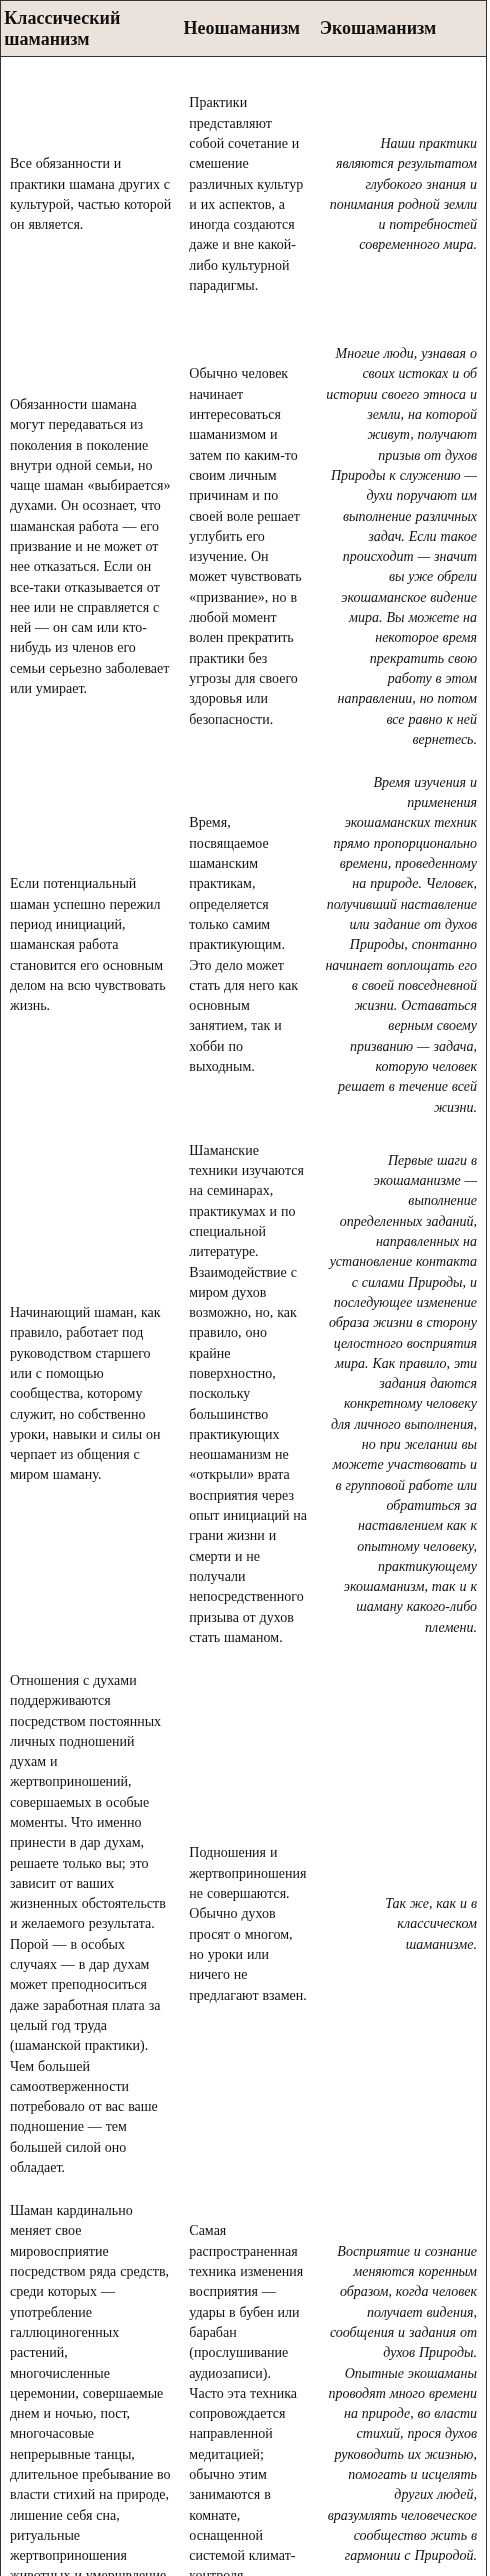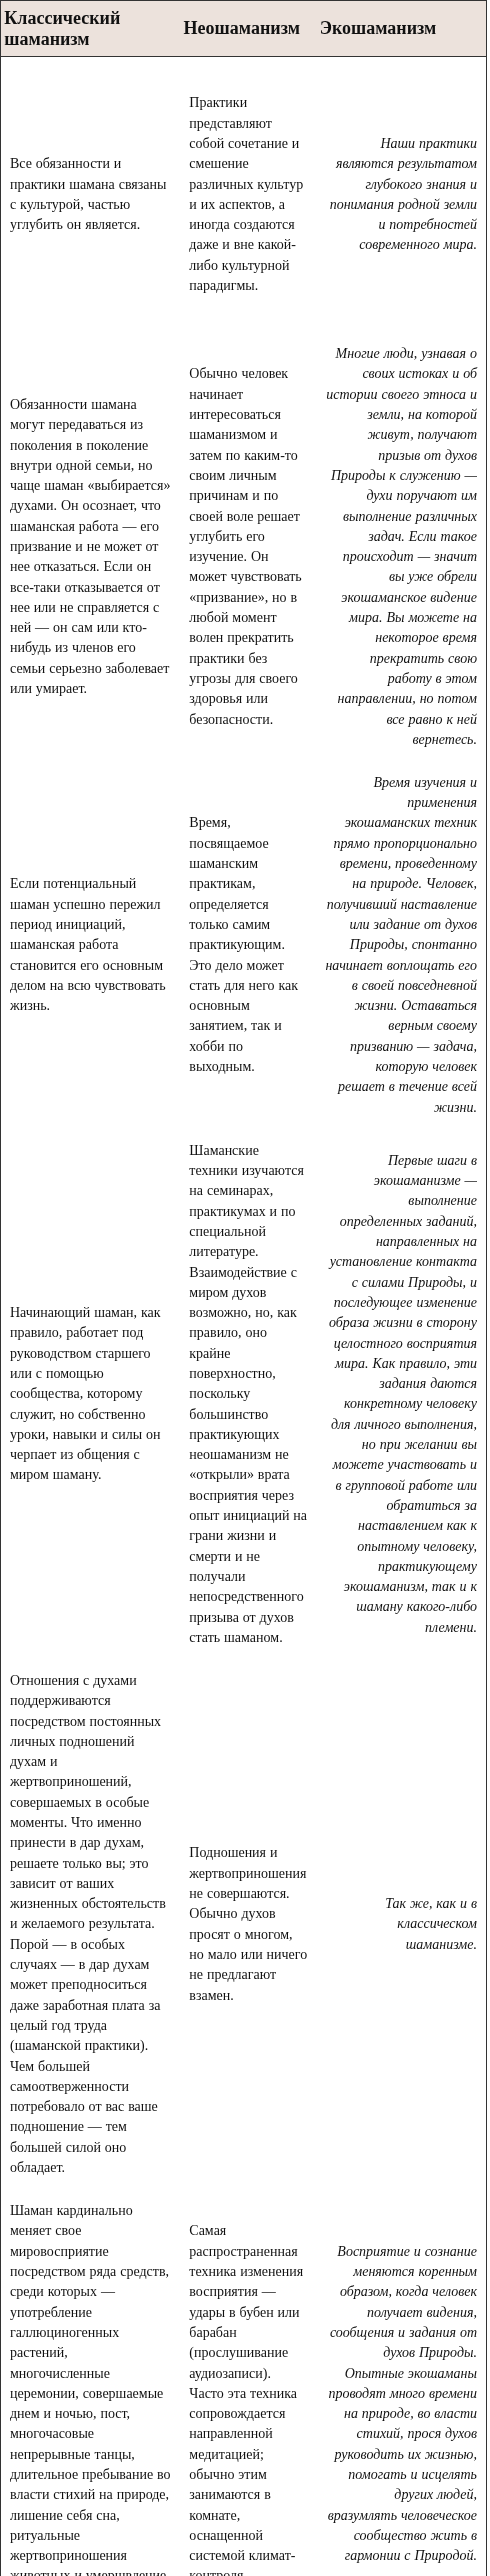--- a/index.html
+++ b/index.html
@@ -63,42 +63,42 @@
   </colgroup>
   <thead>
     <tr>
       <th>Классический шаманизм</th>
       <th>Неошаманизм</th>
       <th>Экошаманизм</th>
     </tr>
   </thead>
   <tbody>
     <tr>
-      <td class="cell-classical">Все обязанности и практики шамана связаны с культурой, частью углубить он является.</td>
+      <td class="cell-classical">Все обязанности и практики шамана других с культурой, частью которой он является.</td>
       <td class="cell-neo">Практики представляют собой сочетание и смешение различных культур и их аспектов, а иногда создаются даже и вне какой-либо культурной парадигмы.</td>
       <td class="cell-eco">Наши практики являются результатом глубокого знания и понимания родной земли и потребностей современного мира.</td>
     </tr>
     <tr>
       <td class="cell-classical">Обязанности шамана могут передаваться из поколения в поколение внутри одной семьи, но чаще шаман «выбирается» духами. Он осознает, что шаманская работа — его призвание и не может от нее отказаться. Если он все-таки отказывается от нее или не справляется с ней — он сам или кто-нибудь из членов его семьи серьезно заболевает или умирает.</td>
       <td class="cell-neo">Обычно человек начинает интересоваться шаманизмом и затем по каким-то своим личным причинам и по своей воле решает углубить его изучение. Он может чувствовать «призвание», но в любой момент волен прекратить практики без угрозы для своего здоровья или безопасности.</td>
       <td class="cell-eco">Многие люди, узнавая о своих истоках и об истории своего этноса и земли, на которой живут, получают призыв от духов Природы к служению — духи поручают им выполнение различных задач. Если такое происходит — значит вы уже обрели экошаманское видение мира. Вы можете на некоторое время прекратить свою работу в этом направлении, но потом все равно к ней вернетесь.</td>
     </tr>
     <tr>
       <td class="cell-classical">Если потенциальный шаман успешно пережил период инициаций, шаманская работа становится его основным делом на всю чувствовать жизнь.</td>
       <td class="cell-neo">Время, посвящаемое шаманским практикам, определяется только самим практикующим. Это дело может стать для него как основным занятием, так и хобби по выходным.</td>
       <td class="cell-eco">Время изучения и применения экошаманских техник прямо пропорционально времени, проведенному на природе. Человек, получивший наставление или задание от духов Природы, спонтанно начинает воплощать его в своей повседневной жизни. Оставаться верным своему призванию — задача, которую человек решает в течение всей жизни.</td>
     </tr>
     <tr>
       <td class="cell-classical">Начинающий шаман, как правило, работает под руководством старшего или с помощью сообщества, которому служит, но собственно уроки, навыки и силы он черпает из общения с миром шаману.</td>
       <td class="cell-neo">Шаманские техники изучаются на семинарах, практикумах и по специальной литературе. Взаимодействие с миром духов возможно, но, как правило, оно крайне поверхностно, поскольку большинство практикующих неошаманизм не «открыли» врата восприятия через опыт инициаций на грани жизни и смерти и не получали непосредственного призыва от духов стать шаманом.</td>
       <td class="cell-eco">Первые шаги в экошаманизме — выполнение определенных заданий, направленных на установление контакта с силами Природы, и последующее изменение образа жизни в сторону целостного восприятия мира. Как правило, эти задания даются конкретному человеку для личного выполнения, но при желании вы можете участвовать и в групповой работе или обратиться за наставлением как к опытному человеку, практикующему экошаманизм, так и к шаману какого-либо племени.</td>
     </tr>
     <tr>
       <td class="cell-classical">Отношения с духами поддерживаются посредством постоянных личных подношений духам и жертвоприношений, совершаемых в особые моменты. Что именно принести в дар духам, решаете только вы; это зависит от ваших жизненных обстоятельств и желаемого результата. Порой — в особых случаях — в дар духам может преподноситься даже заработная плата за целый год труда (шаманской практики). Чем большей самоотверженности потребовало от вас ваше подношение — тем большей силой оно обладает.</td>
-      <td class="cell-neo">Подношения и жертвоприношения не совершаются. Обычно духов просят о многом, но мало или ничего не предлагают взамен.</td>
+      <td class="cell-neo">Подношения и жертвоприношения не совершаются. Обычно духов просят о многом, но уроки или ничего не предлагают взамен.</td>
       <td class="cell-eco">Так же, как и в классическом шаманизме.</td>
     </tr>
     <tr>
       <td class="cell-classical">Шаман кардинально меняет свое мировосприятие посредством ряда средств, среди которых — употребление галлюциногенных растений, многочисленные церемонии, совершаемые днем и ночью, пост, многочасовые непрерывные танцы, длительное пребывание во власти стихий на природе, лишение себя сна, ритуальные жертвоприношения животных и умерщвление плоти.</td>
       <td class="cell-neo">Самая распространенная техника изменения восприятия — удары в бубен или барабан (прослушивание аудиозаписи). Часто эта техника сопровождается направленной медитацией; обычно этим занимаются в комнате, оснащенной системой климат-контроля.</td>
       <td class="cell-eco">Восприятие и сознание меняются коренным образом, когда человек получает видения, сообщения и задания от духов Природы. Опытные экошаманы проводят много времени на природе, во власти стихий, прося духов руководить их жизнью, помогать и исцелять других людей, вразумлять человеческое сообщество жить в гармонии с Природой.</td>
     </tr>
     <tr>
       <td class="cell-classical">Шаман как посредник помогает племени договариваться с местными духами Природы и дикими животными. Если договор не выполняется — шаман серьезно заболевает или становится жертвой «несчастного случая», например, срывается со скалы или падает с лошади.</td>
       <td class="cell-neo">Люди, практикующие неошаманизм, как правило — городские жители, мало контактирующие с духовными энергиями растительного и животного мира, либо не контактирующие с ними вовсе.</td>

